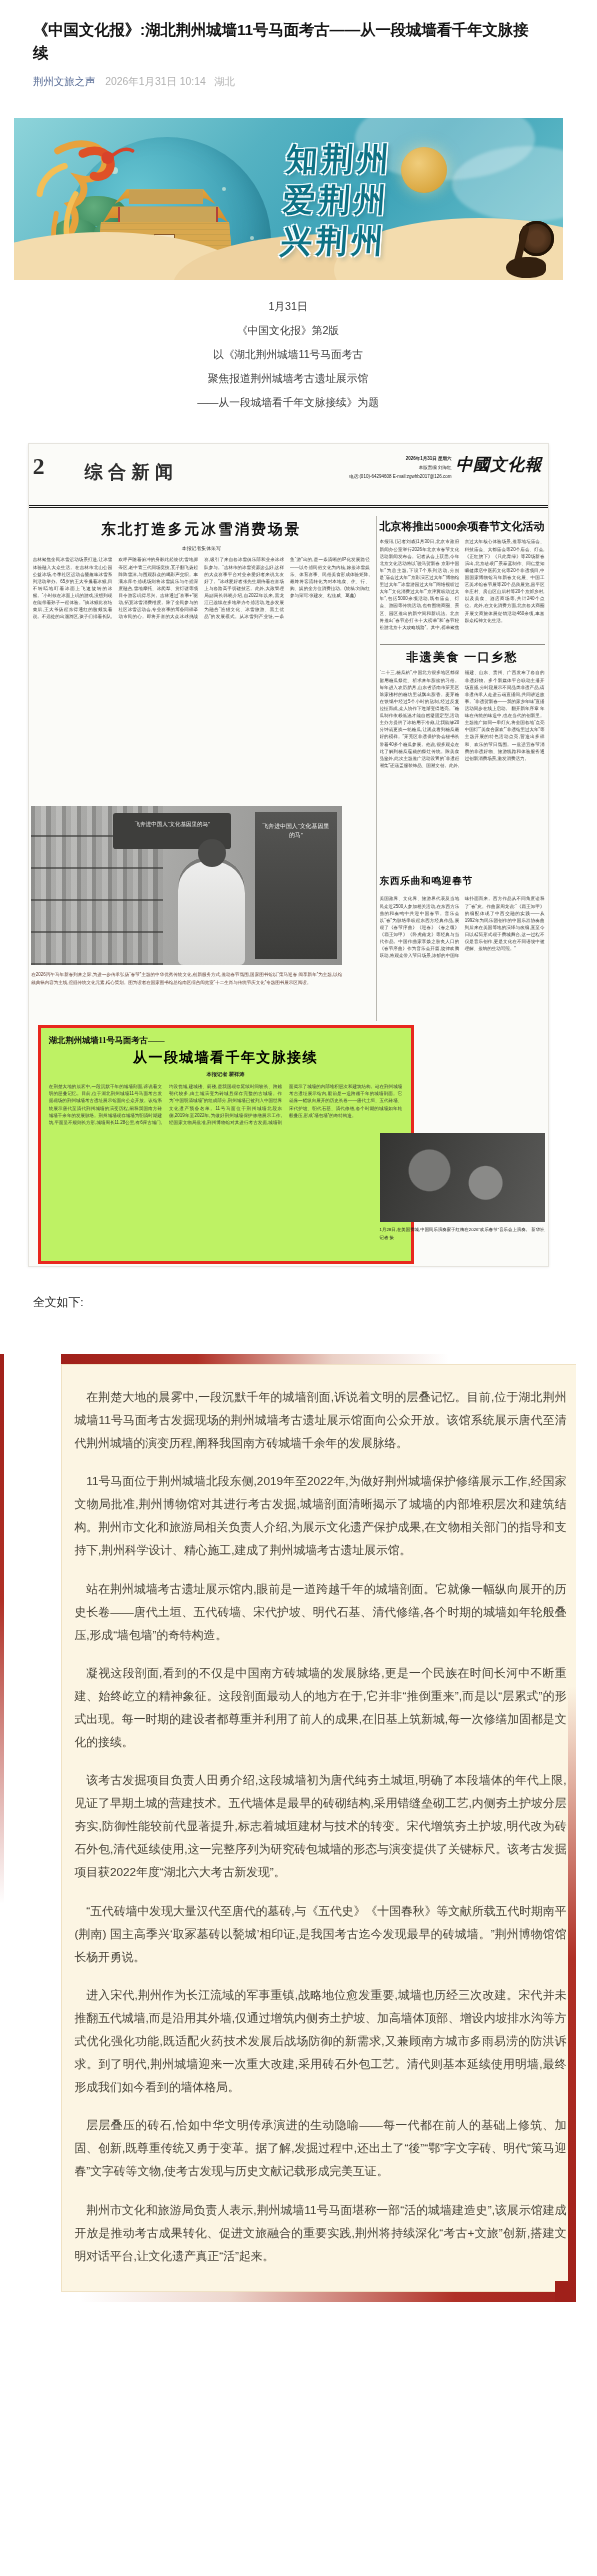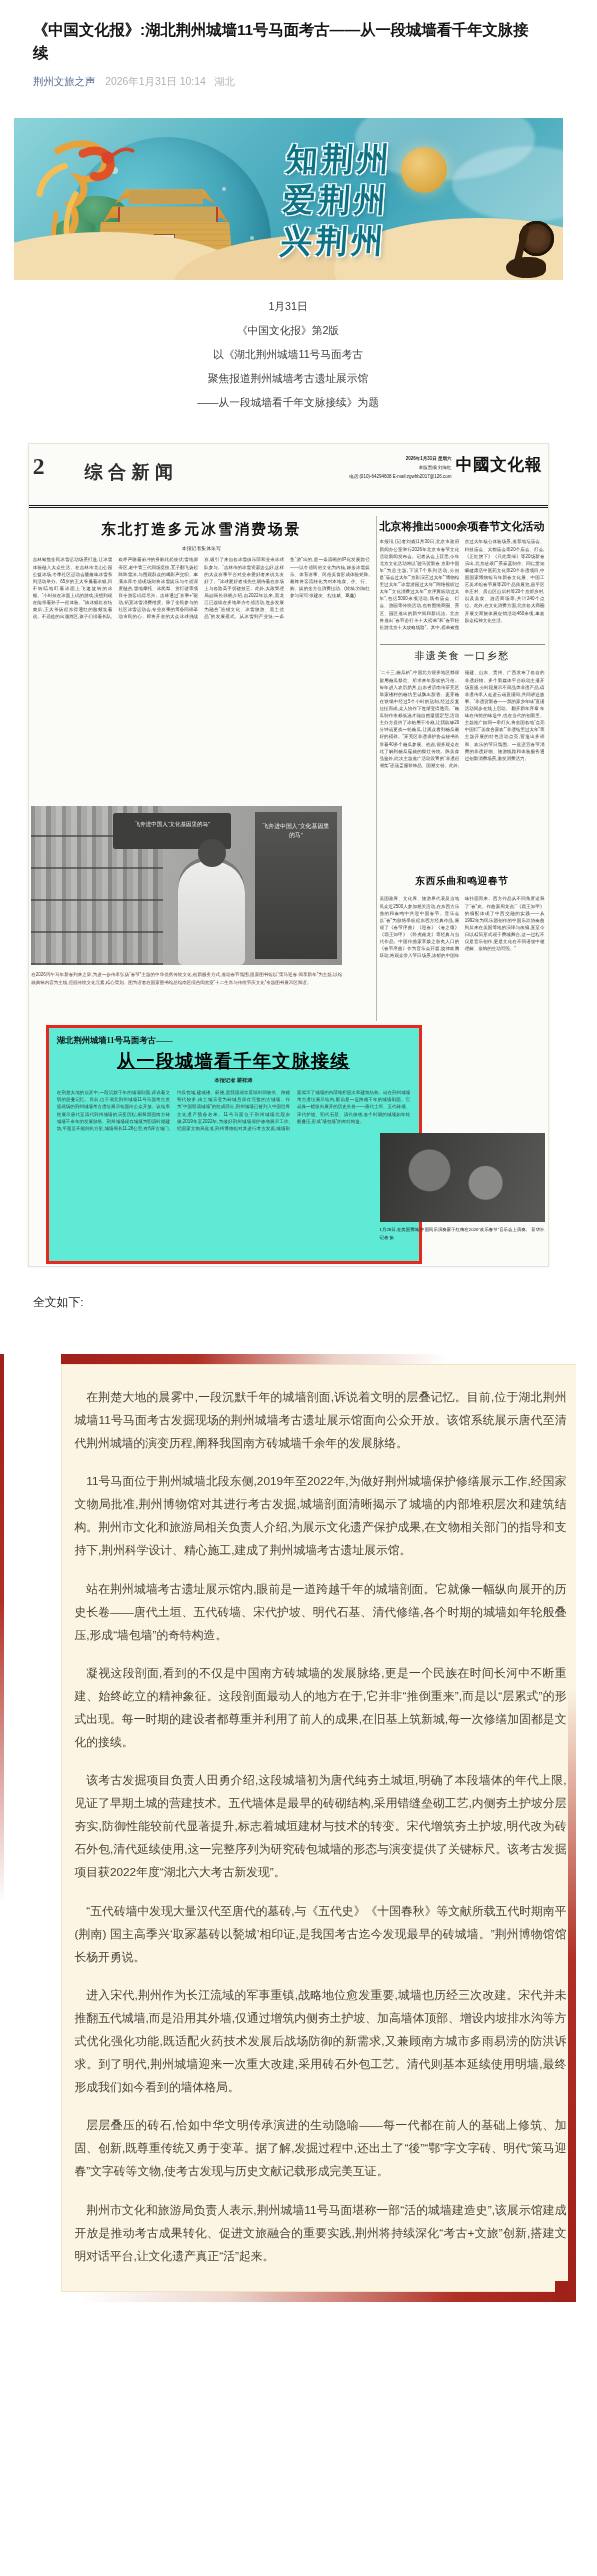--- a/index.html
+++ b/index.html
@@ -57,52 +57,52 @@
   
   .newspaper{position:relative;margin:29px auto 0;width:519px;height:822px;background:#fbfbf8;
     border:0.7px solid #e6e4de;box-shadow:0 0.7px 2.8px rgba(0,0,0,.08);color:#2e2e2e;cursor:pointer;}
   .newspaper *{position:absolute;box-sizing:border-box;}
   .np-serif{font-family:"Liberation Serif","DejaVu Serif",serif;}
   .np-pagenum{left:4.2px;top:8.3px;font-weight:700;font-size:23.6px;}
   .np-section{left:36px;top:15.3px;font-weight:700;font-size:18px;letter-spacing:5.5px;margin-left:20px;}
   .np-meta{right:96px;top:11px;width:159px;text-align:right;font-size:4.5px;line-height:1.9;color:#222;}
   .np-meta div{position:static;}
   .np-meta .b{font-weight:700;}
-  .np-masthead{right:2.8px;top:9.7px;width:89px;font-weight:700;font-size:16.6px;letter-spacing:0.7px;color:#141414;}
+  .np-masthead{right:2.8px;top:9.7px;width:89px;font-weight:700;font-size:16.6px;font-style:italic;letter-spacing:0.7px;color:#141414;}
   .np-rule{left:0;right:0;top:61px;height:2.8px;border-top:0.7px solid #1a1a1a;border-bottom:1.4px solid #1a1a1a;}
   .np-h1-left{left:2.8px;top:76px;width:340px;text-align:center;font-weight:700;font-size:14.6px;letter-spacing:2.1px;color:#111;}
   .np-byline-left{left:2.8px;top:101px;width:340px;text-align:center;font-size:4.9px;color:#333;}
   .np-colbody{font-size:4.5px;line-height:1.58;text-align:justify;color:#3a3a3a;overflow:hidden;}
   .np-body-left{left:4.2px;top:112px;width:337px;height:244px;column-count:4;column-gap:6.2px;}
   .np-vline{left:347px;top:72px;width:0;height:505px;border-left:0.7px solid #b9b7b0;}
   .np-photo{left:2.8px;top:362px;width:311px;height:159px;overflow:hidden;
     background:linear-gradient(100deg,#c7c7c5 0%,#a8a8a6 45%,#8f8f8d 100%);}
   .np-shelves{left:0;top:0;width:132px;height:159px;opacity:.6;background:
     repeating-linear-gradient(90deg,#6e6e6c 0 4.2px,#9c9c9a 4.2px 9.7px,#b7b7b5 9.7px 15.3px);}
   .np-shelfline{left:0;top:0;width:132px;height:159px;background:repeating-linear-gradient(0deg,rgba(60,60,58,.65) 0 2.1px,transparent 2.1px 32px);}
   .np-poster1{left:82px;top:7px;width:118px;height:36px;background:#3e3e3c;border-radius:2.8px;
     color:#f2f2f0;font-size:5.5px;line-height:1.5;text-align:center;padding-top:7px;}
   .np-poster2{right:5.5px;top:5.5px;width:82px;height:147px;background:linear-gradient(#555553,#3c3c3a);
     color:#f2f2f0;font-size:5.9px;line-height:1.6;text-align:center;padding:9.7px 5.5px 0;}
   .np-person{left:147px;top:51px;width:67px;height:108px;border-radius:29px 32px 5.5px 5.5px;
     background:linear-gradient(#efefee,#d4d4d2);box-shadow:inset 0 4.2px 0 #7a7a78;}
   .np-person:before{content:"";position:absolute;left:19.4px;top:-18px;width:28px;height:28px;border-radius:50%;background:#4a4a48;}
   .np-photo-cap{left:2.8px;top:527px;width:311px;font-size:4.5px;line-height:1.75;text-align:justify;color:#5d3a30;}
-  .np-redbox{left:17px;top:581px;width:376px;height:239px;border:3.5px solid #e8281e;background:#5eead4;padding:5.5px 8.3px;}
+  .np-redbox{left:9px;top:581px;width:376px;height:239px;border:3.5px solid #e8281e;background:#bef264;padding:5.5px 8.3px;}
   .np-redbox *{position:static;}
   .np-kicker{display:block;font-weight:700;font-size:8.3px;color:#111;margin:1.4px 0 2.8px;}
-  .np-btitle{display:block;text-align:center;font-weight:700;font-size:18px;letter-spacing:1.4px;color:#000;margin:1.4px 0 4.2px;text-decoration:underline;}
+  .np-btitle{display:block;text-align:center;font-weight:700;font-size:14px;letter-spacing:1.4px;color:#000;margin:1.4px 0 4.2px;}
   .np-bby{display:block;text-align:center;font-size:5.2px;font-weight:700;color:#222;margin-bottom:4.9px;}
   .np-bbody{column-count:3;column-gap:7px;height:165px;overflow:hidden;display:block;}
   .np-h2{left:351px;top:75px;width:165px;text-align:center;font-weight:700;font-size:11px;color:#111;}
   .np-body-r1{left:351px;top:94px;width:165px;height:103px;column-count:2;column-gap:5.5px;}
   .np-hr{left:351px;top:200px;width:165px;border-top:0.7px solid #8f8d86;}
-  .np-h3{left:351px;top:205px;width:165px;text-align:center;font-weight:400;font-size:10px;letter-spacing:1.4px;color:#111;}
+  .np-h3{left:351px;top:205px;width:165px;text-align:center;font-weight:700;font-size:12px;letter-spacing:1.4px;color:#111;}
   .np-body-r2{left:351px;top:225px;width:165px;height:201px;column-count:2;column-gap:5.5px;}
-  .np-h4{left:351px;top:431px;width:165px;text-align:center;font-weight:700;font-size:9.7px;letter-spacing:0.7px;color:#111;}
+  .np-h4{left:351px;top:431px;width:165px;font-weight:700;font-size:9.7px;letter-spacing:0.7px;color:#111;}
   .np-body-r3{left:351px;top:451px;width:165px;height:234px;column-count:2;column-gap:5.5px;}
   .np-photo2{left:351px;top:689px;width:165px;height:89px;
     background:radial-gradient(circle at 30% 40%,#6e6e6c 0 18%,transparent 19%),
                radial-gradient(circle at 62% 55%,#7d7d7b 0 16%,transparent 17%),
                linear-gradient(110deg,#333331,#57575五);}
   .np-photo2{background:radial-gradient(circle at 30% 42%,#777775 0 16%,transparent 17%),
                radial-gradient(circle at 64% 56%,#8a8a88 0 14%,transparent 15%),
                linear-gradient(110deg,#343432,#5a5a58);}
   .np-cap2{left:351px;top:782px;width:165px;font-size:4.4px;line-height:1.65;text-align:justify;color:#222;}
 

